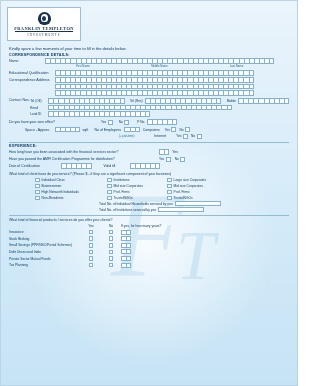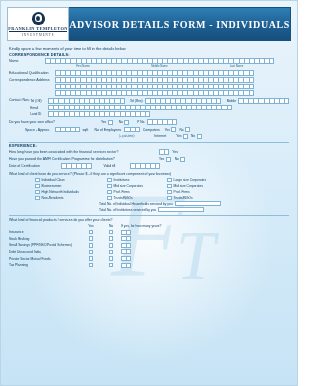--- a/index.html
+++ b/index.html
@@ -166,23 +166,20 @@
   <div class="watermark">F</div>
   <div class="wm2">T</div>
 
   <div class="header">
     <div class="logo-box">
       <div class="logo-mark"></div>
       <div class="logo-name">FRANKLIN TEMPLETON</div>
       <div class="logo-rule"></div>
       <div class="logo-sub">INVESTMENTS</div>
     </div>
-    <div class="title-box">
-      <h1>ADVISOR DETAILS FORM - INDIVIDUALS</h1>
-    </div>
   </div>
 
   <div class="intro">Kindly spare a few moments of your time to fill in the details below</div>
 
   <div class="section-head">CORRESPONDENCE DETAILS:</div>
 
   <div class="body">
 
     <div class="row">
       <div class="lbl w1">Name</div>

